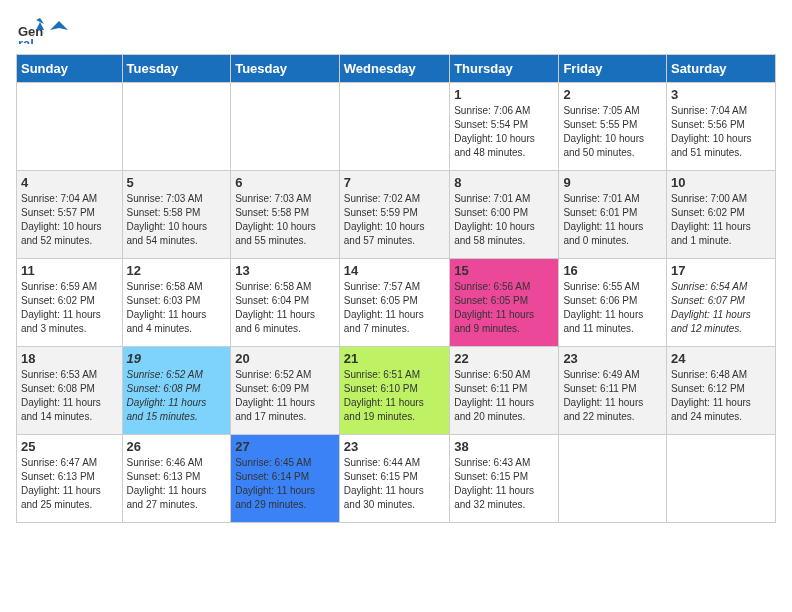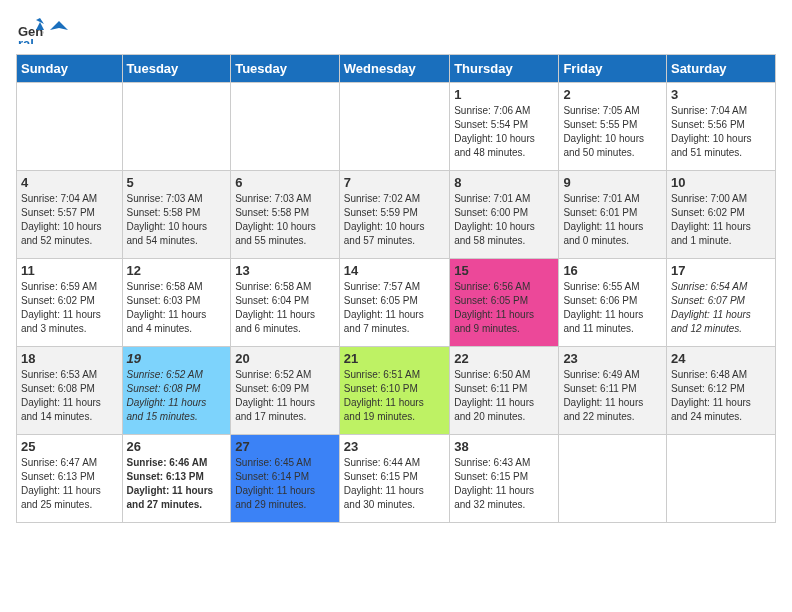--- a/index.html
+++ b/index.html
@@ -305,21 +305,21 @@
       <tr>
         <td style="background-color: rgb(255, 255, 255);">
           <div class="day-number">25</div>
           <div class="day-info" style="white-space: pre-line;">Sunrise: 6:47 AM
 Sunset: 6:13 PM
 Daylight: 11 hours
 and 25 minutes.</div>
         </td>
         <td style="background-color: rgb(255, 255, 255);">
           <div class="day-number">26</div>
-          <div class="day-info" style="white-space: pre-line; font-weight: bold;">Sunrise: 6:46 AM
+          <div class="day-info" style="white-space: pre-line;">Sunrise: 6:46 AM
 Sunset: 6:13 PM
 Daylight: 11 hours
 and 27 minutes.</div>
         </td>
         <td style="background-color: #3b82f6;">
           <div class="day-number">27</div>
           <div class="day-info" style="white-space: pre-line;">Sunrise: 6:45 AM
 Sunset: 6:14 PM
 Daylight: 11 hours
 and 29 minutes.</div>

